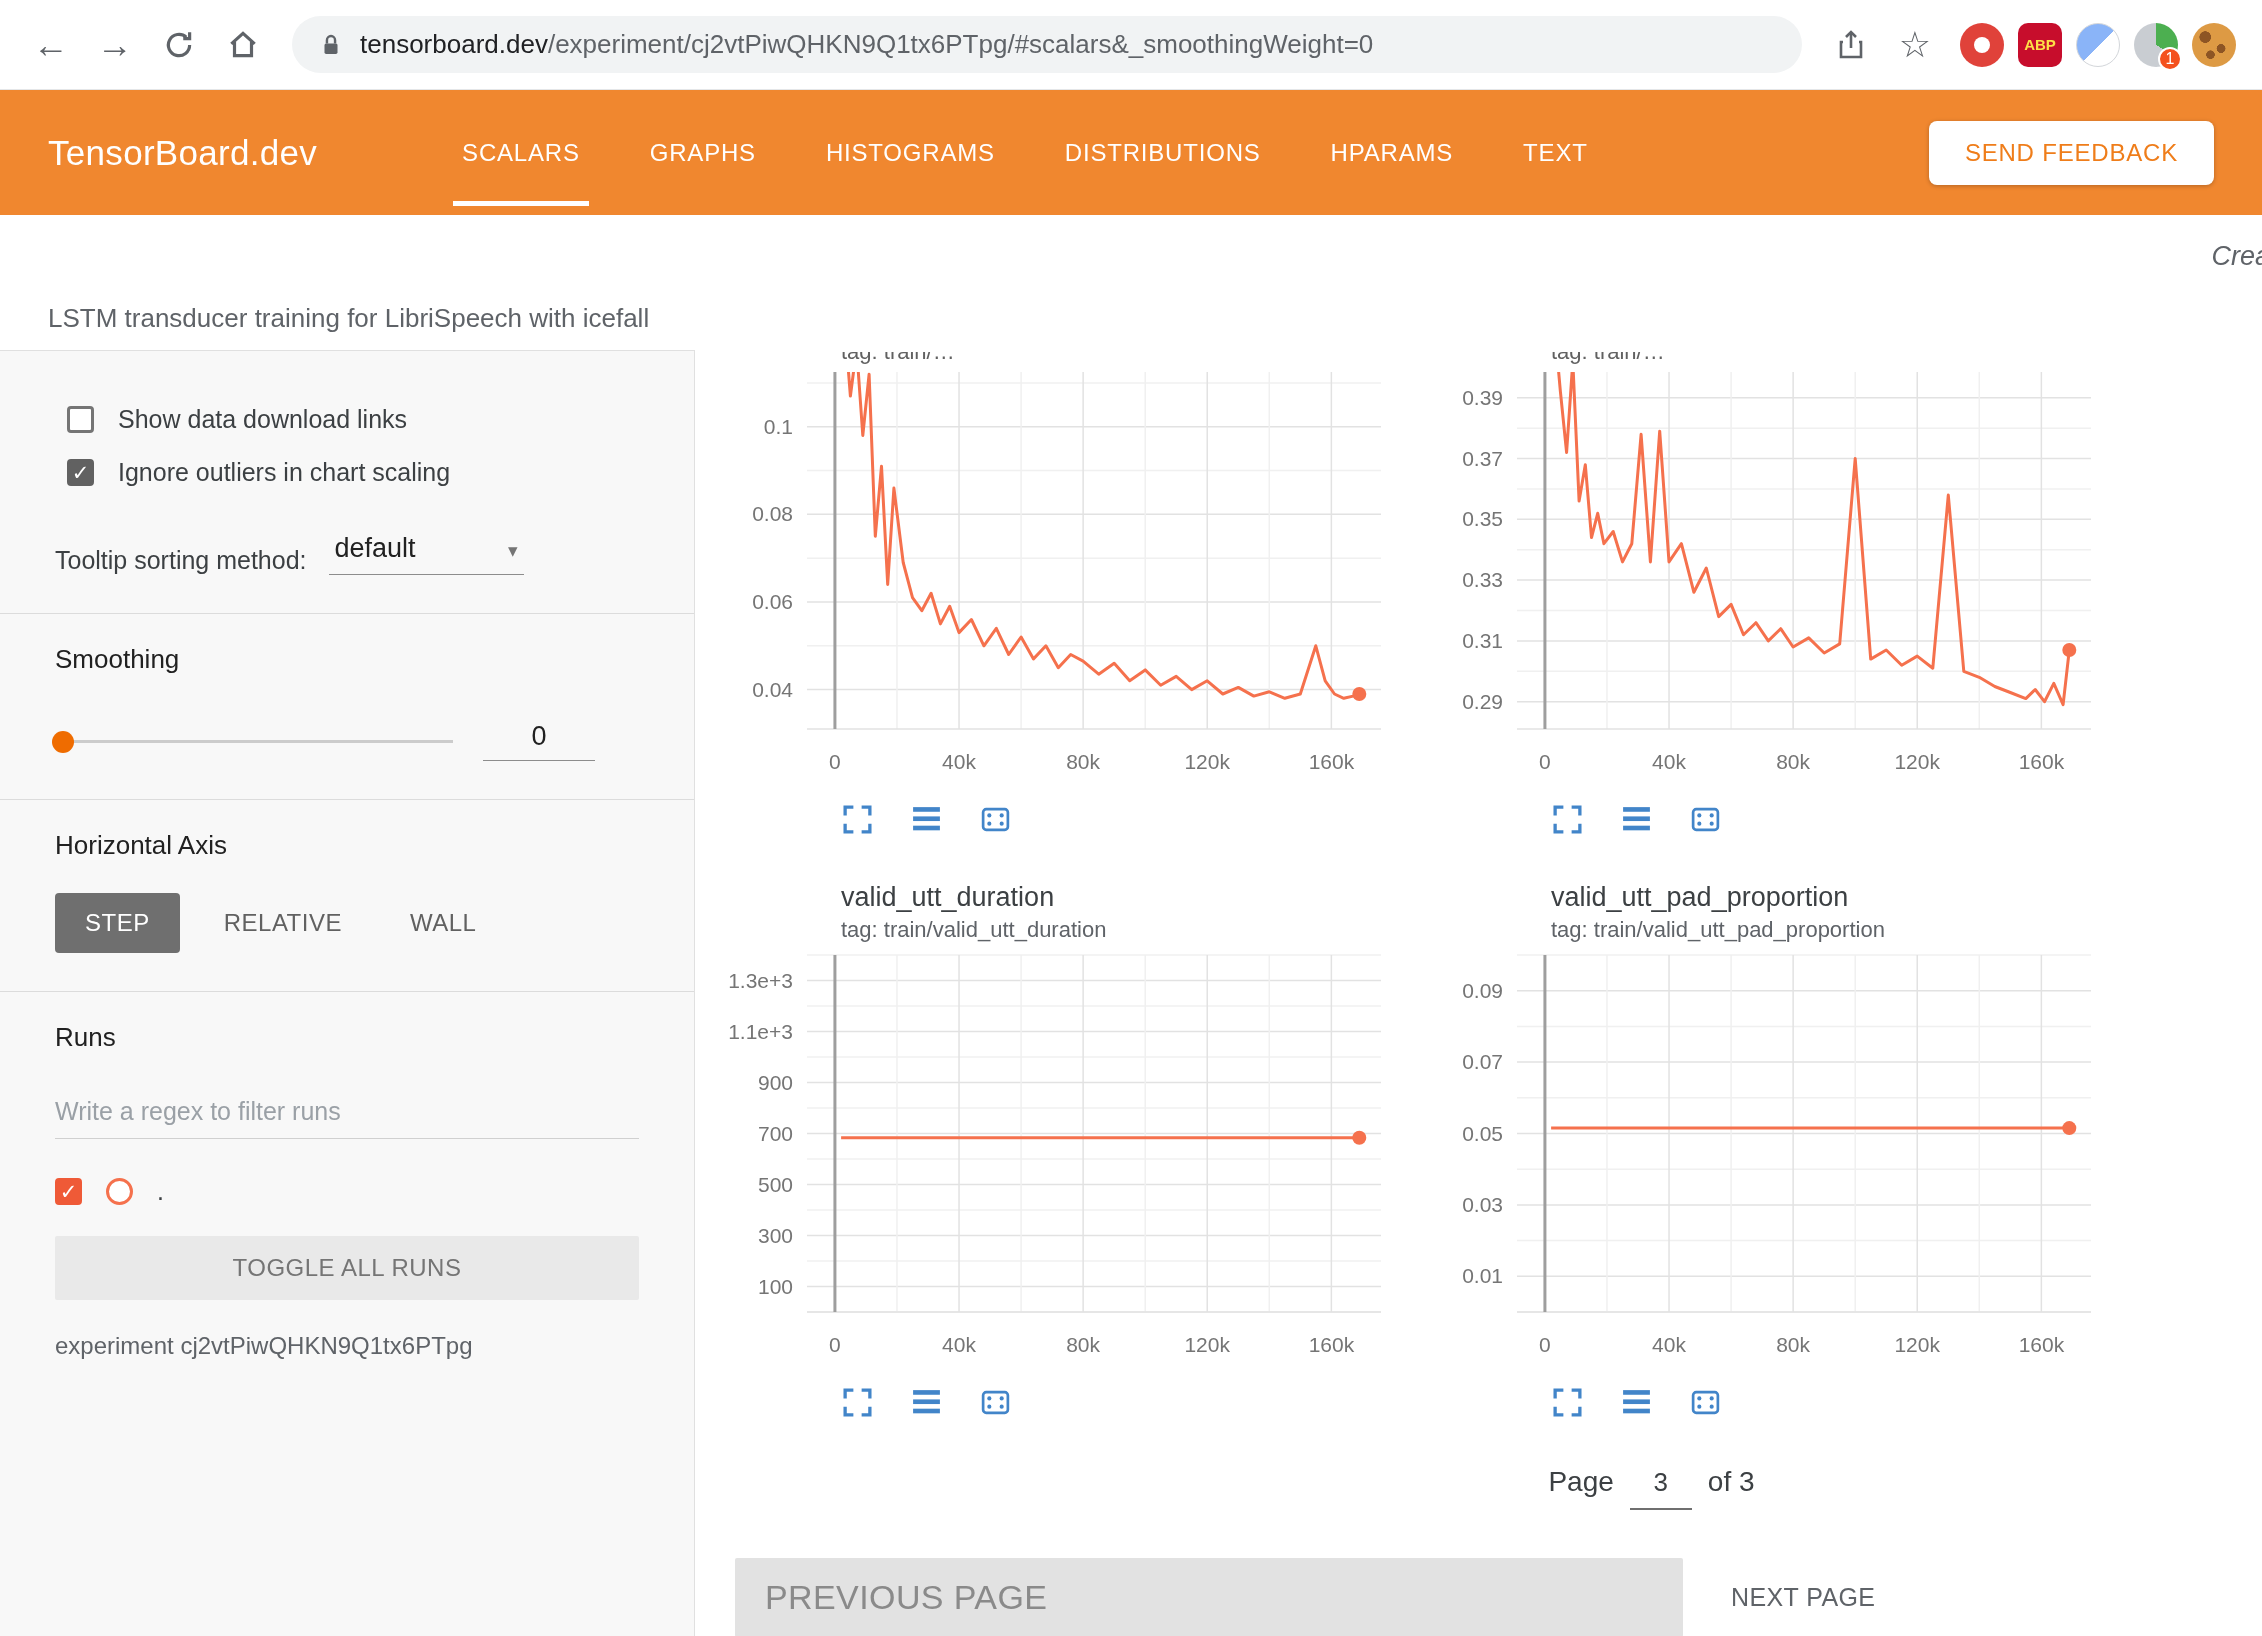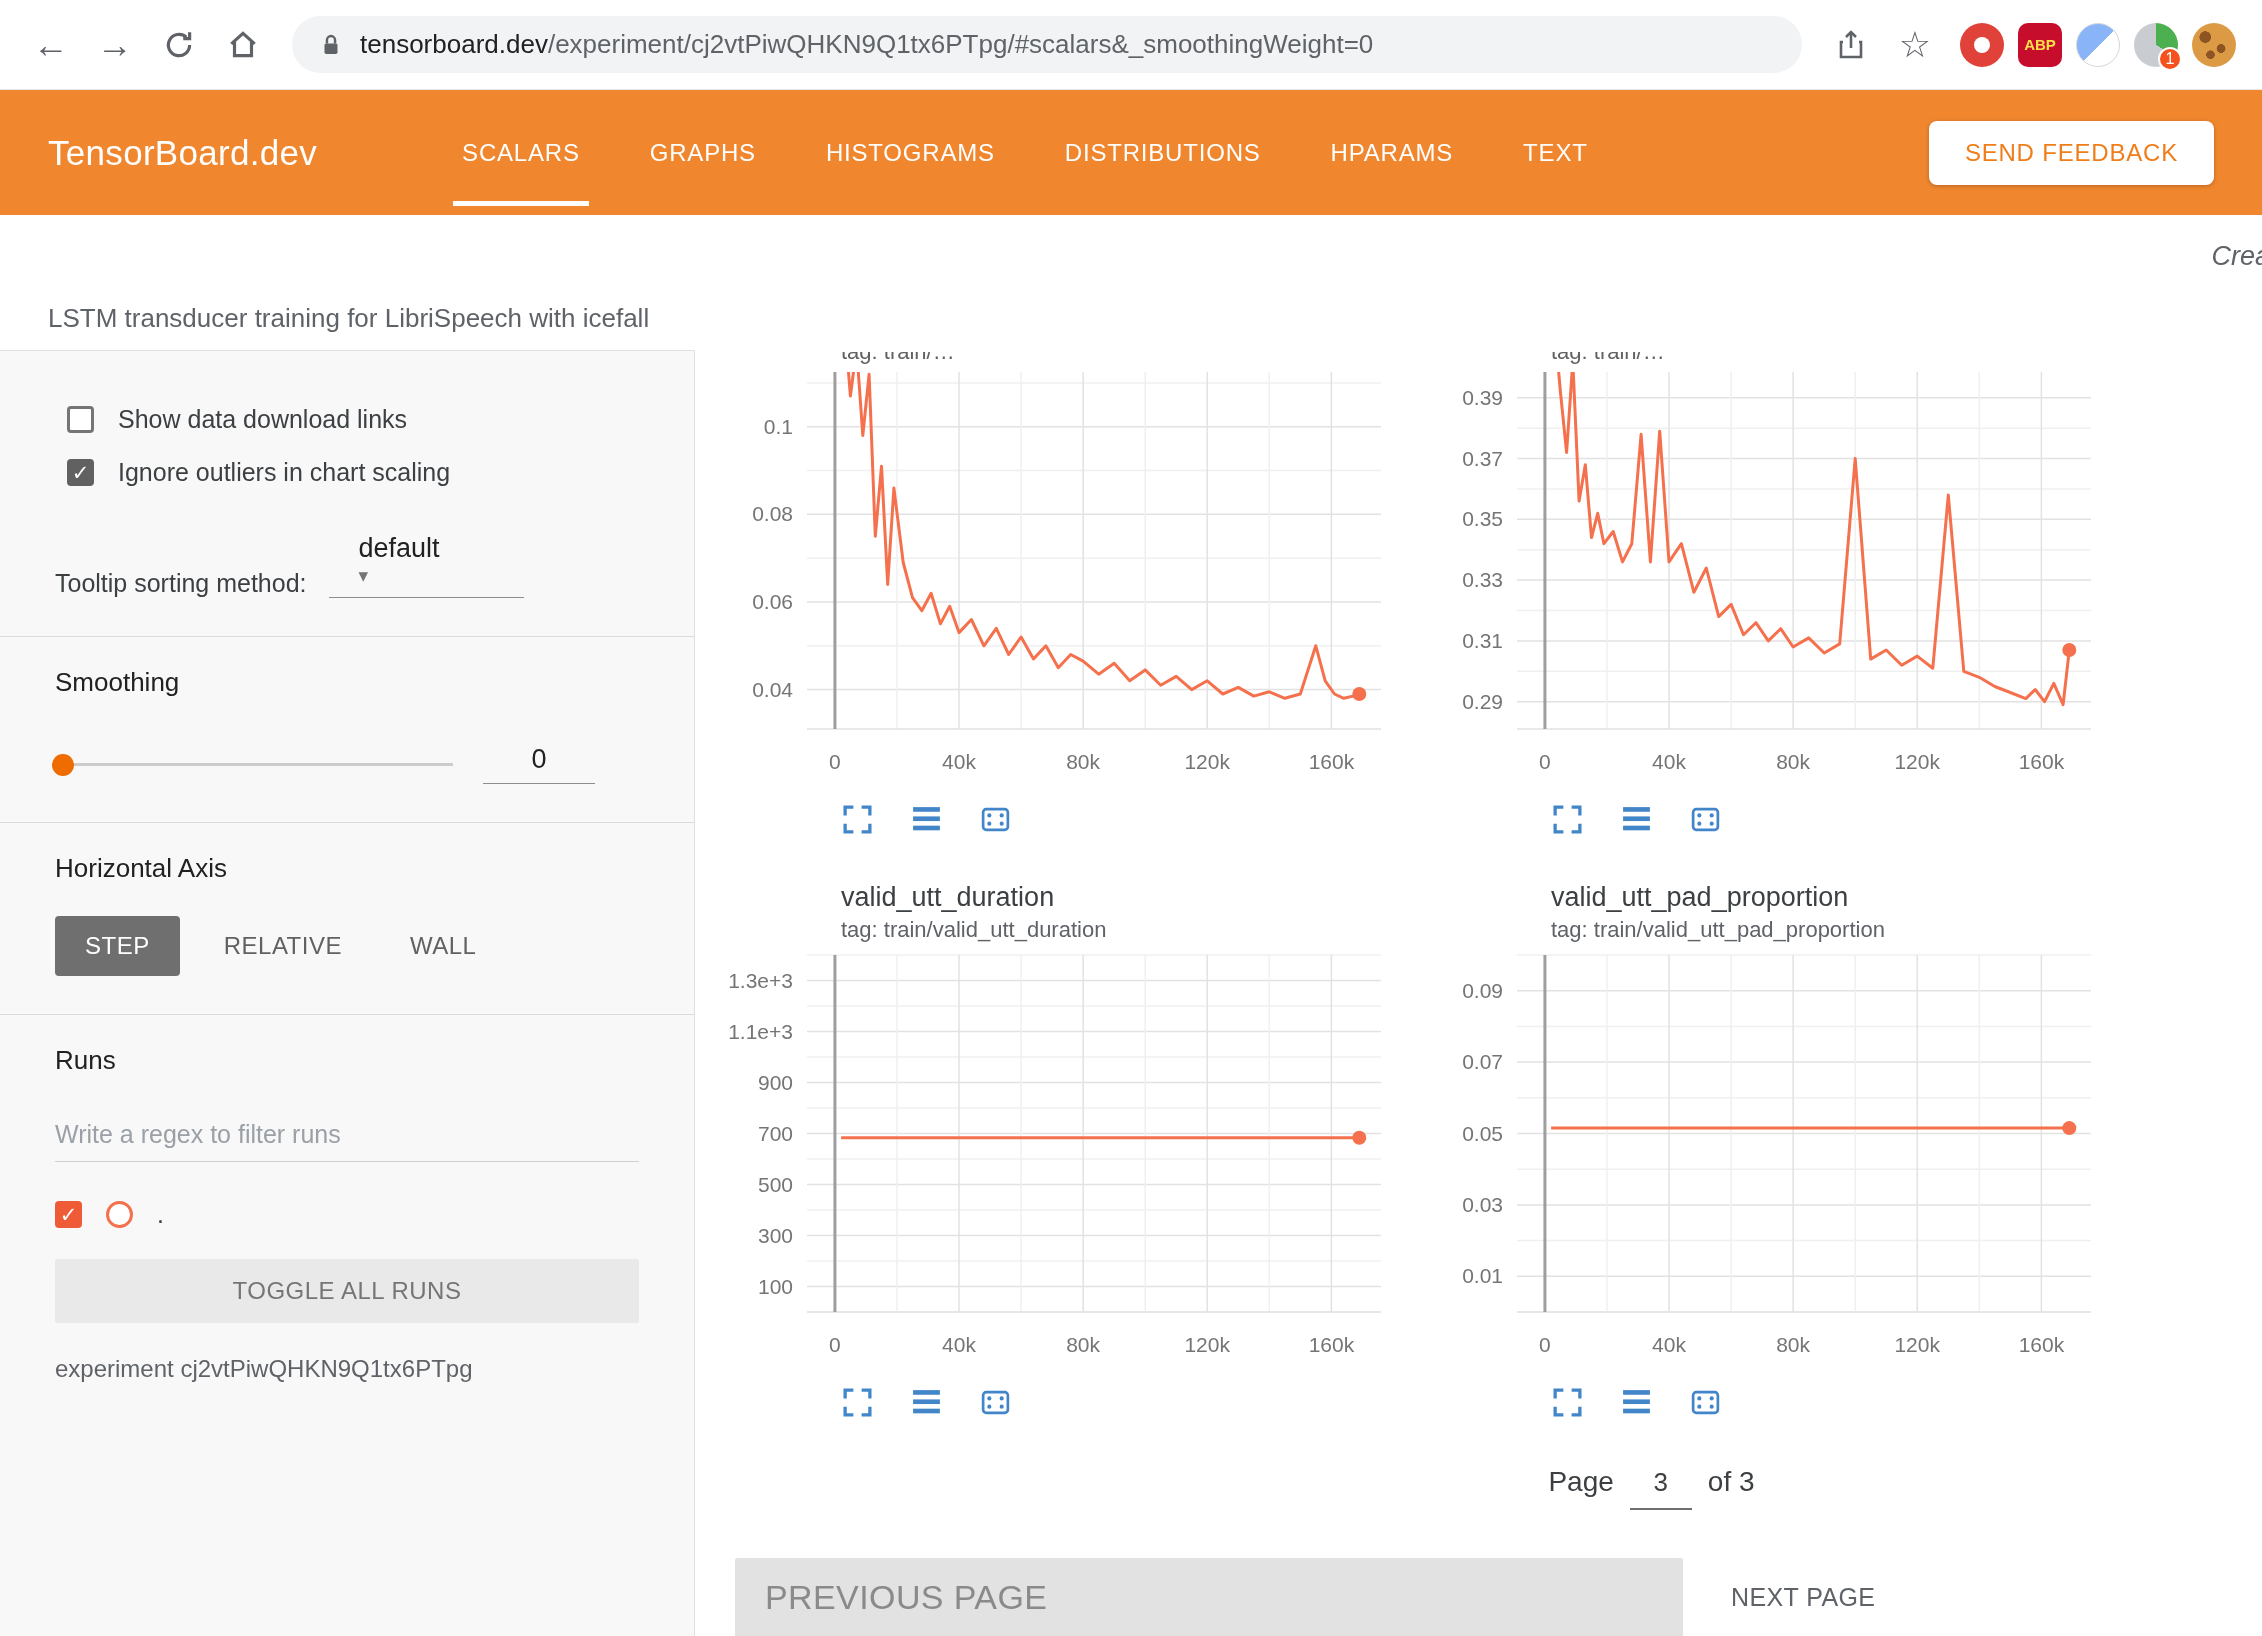--- a/index.html
+++ b/index.html
@@ -56,21 +56,21 @@
     border-top:1px solid #e0e0e0; overflow:hidden; }
   .side-section { padding:30px 55px 38px; }
   .side-section + .side-section { border-top:1px solid #dcdcdc; }
   .cb-row { display:flex; align-items:center; gap:24px; margin:24px 12px; font-size:25px; color:#3c4043; cursor:pointer; }
   .checkbox { width:27px; height:27px; border:3px solid #757575; border-radius:4px; background:#fff;
     display:flex; align-items:center; justify-content:center; flex:0 0 auto; }
   .checkbox.checked { background:#616161; border-color:#616161; color:#fff; font-size:21px; }
   .checkbox.orange { background:#ef5a37; border-color:#ef5a37; color:#fff; font-size:21px; }
   .tooltip-row { display:flex; align-items:flex-end; gap:22px; margin-top:44px; font-size:25px; color:#3c4043; }
   .select { display:inline-flex; align-items:baseline; justify-content:space-between; min-width:195px;
-    border-bottom:1px solid #8d8d8d; font-size:27px; color:#212121; padding:2px 6px 10px; cursor:pointer;flex-direction:column; }
+    border-bottom:1px solid #8d8d8d; font-size:27px; color:#212121; padding:2px 6px 10px; cursor:pointer; }
   .select .arrow { font-size:19px; color:#757575; margin-left:24px; }
   .section-label { font-size:26px; color:#212121; }
   .slider-row { display:flex; align-items:center; gap:30px; margin-top:46px; }
   .track { position:relative; width:398px; height:3px; background:#cccccc; flex:0 0 auto; }
   .knob { position:absolute; left:-3px; top:-9px; width:22px; height:22px; border-radius:50%; background:#ef6c00; cursor:pointer; }
   .slider-value { min-width:112px; text-align:center; border-bottom:1px solid #8d8d8d;
     font-size:27px; color:#212121; padding-bottom:8px; }
   .axis-btns { display:flex; align-items:center; gap:20px; margin-top:32px; }
   .axis-btn { font-size:24px; letter-spacing:.5px; color:#616161; padding:16px 24px; cursor:pointer; border-radius:4px; }
   .axis-btn.selected { background:#6f6f6f; color:#fff; padding:16px 30px;text-align:center; }

